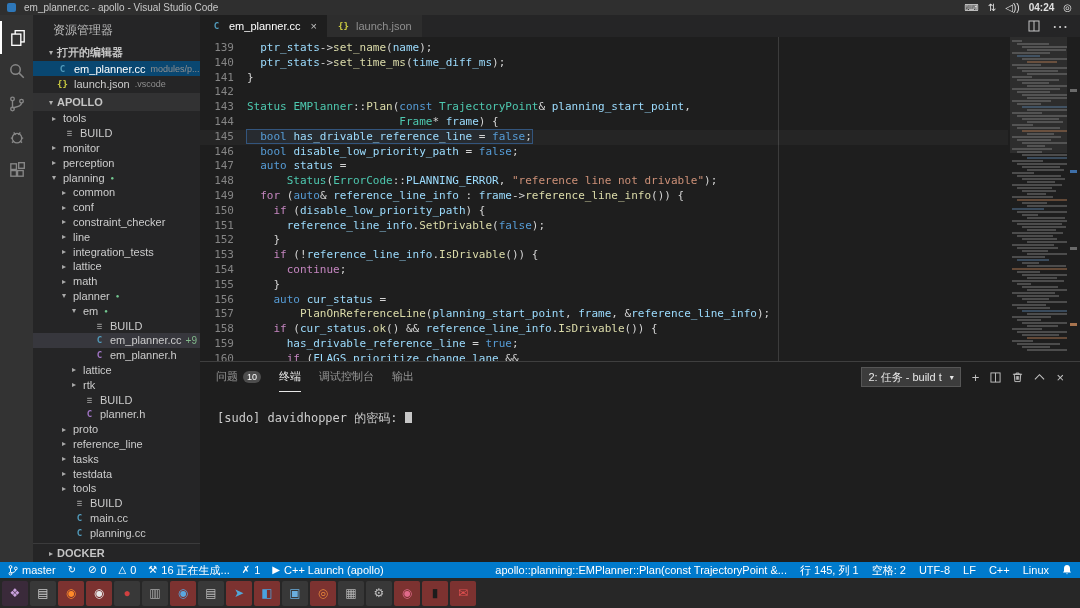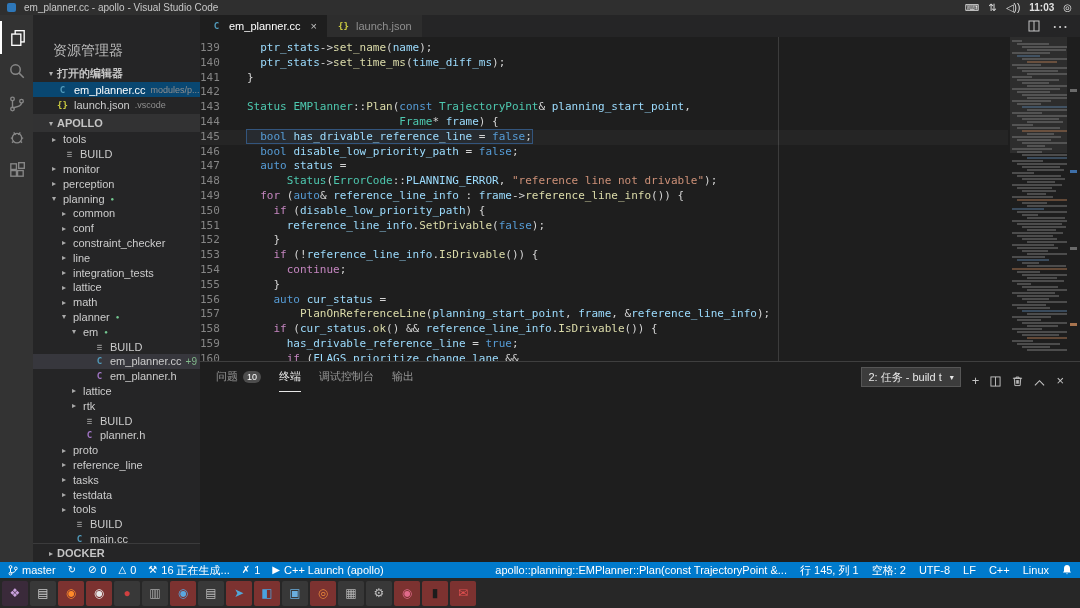--- a/index.html
+++ b/index.html
@@ -11,21 +11,21 @@
   #tray{margin-left:auto;display:flex;align-items:center;gap:9px;padding-right:8px;color:#e0e0e0;}
   #tray .tico{font-size:10px;line-height:15px;}
   #tray .clock{font-weight:bold;font-size:10px;}
   
   #main{display:flex;height:547px;}
   #activitybar{width:33px;background:#333333;display:flex;flex-direction:column;align-items:center;padding-top:6px;gap:0;}
   .ab-item{width:33px;height:33px;display:flex;align-items:center;justify-content:center;opacity:.55;}
   .ab-item.active{opacity:1;border-left:2px solid #ffffff;box-sizing:border-box;}
   
   #sidebar{width:167px;background:#252526;display:flex;flex-direction:column;font-size:11px;position:relative;overflow:hidden;}
-  .sb-title{padding:7px 0 4px 20px;color:#bbbbbb;font-size:14px;margin-top:20px;}
+  .sb-title{padding:7px 0 4px 20px;color:#bbbbbb;font-size:12px;}
   .sb-sec{padding:2px 0 2px 16px;font-weight:bold;color:#c5c5c5;display:flex;align-items:center;gap:4px;height:14px;}
   .sb-sec .sarrow{font-size:8px;color:#b0b0b0;}
   .sb-sec.shaded{background:rgba(128,128,128,.15);}
   #open-editors{padding-bottom:2px;}
   .oe-row{display:flex;align-items:center;height:15px;padding-left:23px;gap:5px;cursor:pointer;}
   .oe-row.sel{background:#094771;color:#ffffff;}
   .oe-row .detail{color:#8f8f8f;font-size:9px;}
   #tree{flex:1;overflow:hidden;}
   .trow{display:flex;align-items:center;height:14.8px;gap:4px;cursor:pointer;white-space:nowrap;}
   .trow.sel{background:#37373d;}
@@ -39,39 +39,39 @@
   #editor-area{flex:1;display:flex;flex-direction:column;min-width:0;}
   #tabbar{height:22px;background:#252526;display:flex;align-items:stretch;}
   .tab{display:flex;align-items:center;gap:6px;padding:0 10px;font-size:11px;cursor:pointer;}
   .tab.active{background:#1e1e1e;color:#ffffff;}
   .tab.inactive{background:#2d2d2d;color:#8f8f8f;}
   .tab .closex{color:#c0c0c0;font-size:11px;margin-left:4px;}
   #tab-actions{margin-left:auto;display:flex;align-items:center;gap:12px;padding-right:12px;color:#c5c5c5;}
   #editor{position:relative;height:324px;background:#1e1e1e;overflow:hidden;font:11px "DejaVu Sans Mono",monospace;}
   #code-lines{position:absolute;left:0;top:4px;right:72px;line-height:14.8px;white-space:pre;}
   .line{height:14.8px;}
-  .ln{display:inline-block;width:34px;text-align:left;margin-right:13px;color:#858585;}
+  .ln{display:inline-block;width:34px;text-align:right;margin-right:13px;color:#858585;}
   .lc{white-space:pre;}
   .line.cur{background:rgba(255,255,255,.03);}
   .line.cur .lc{outline:1px solid #33557d;background:rgba(51,85,125,.13);}
   .tok-pl{color:#d4d4d4}.tok-kw{color:#569cd6}.tok-ctl{color:#c586c0}.tok-ty{color:#4ec9b0}
   .tok-fn{color:#dcdcaa}.tok-var{color:#9cdcfe}.tok-str{color:#ce9178}
   #ruler{position:absolute;top:0;bottom:0;left:calc(48px + 80ch);width:1px;background:#3c3c3c;}
   #minimap{position:absolute;top:0;bottom:0;right:13px;width:57px;overflow:hidden;padding-top:3px;}
   .mm-bar{height:2px;margin-bottom:1px;opacity:.5;}
   #mm-slider{position:absolute;top:0;right:13px;width:57px;height:116px;background:rgba(255,255,255,.07);}
   #overview{position:absolute;top:0;bottom:0;right:0;width:13px;}
   .ov-mark{position:absolute;left:3px;width:7px;height:3px;}
   
   #panel{height:200px;border-top:1px solid #3f3f3f;background:#1e1e1e;display:flex;flex-direction:column;}
   #panel-header{height:30px;display:flex;align-items:center;padding:0 16px;gap:18px;}
   .ptab{font-size:11px;color:#989898;height:100%;display:flex;align-items:center;gap:5px;cursor:pointer;border-bottom:1px solid transparent;box-sizing:border-box;}
   .ptab.active{color:#e7e7e7;border-bottom-color:#e7e7e7;}
   .pbadge{background:#4d4d4d;color:#ffffff;border-radius:7px;padding:0 4px;font-size:9px;line-height:12px;}
-  #panel-actions{margin-left:auto;display:flex;align-items:flex-end;gap:11px;color:#c5c5c5;}
+  #panel-actions{margin-left:auto;display:flex;align-items:center;gap:11px;color:#c5c5c5;}
   #terminal-picker{background:#3c3c3c;border:1px solid #565656;color:#e8e8e8;font-size:11px;height:18px;display:flex;align-items:center;gap:8px;padding:0 6px;cursor:pointer;}
   .pact{font-size:13px;line-height:13px;cursor:pointer;}
   #terminal{padding:8px 0 0 17px;font:12px/12px "DejaVu Sans Mono",monospace;color:#cccccc;flex:1;}
   .tline{height:12px;white-space:pre;}
   .tline.b{font-weight:bold;color:#e8e8e8;}
   #cursor{display:inline-block;width:7px;height:11px;background:#c7c7c7;vertical-align:-1px;}
   
   #statusbar{height:16px;background:#007acc;display:flex;align-items:center;padding:0 8px;font-size:11px;color:#ffffff;white-space:nowrap;overflow:hidden;}
   .sb-item{display:flex;align-items:center;gap:4px;margin-right:12px;cursor:pointer;}
   #sb-right{margin-left:auto;display:flex;align-items:center;}
@@ -87,21 +87,21 @@
 
 <div id="screen">
 
   <div id="titlebar">
     <span class="win-icon"></span>
     <span>em_planner.cc - apollo - Visual Studio Code</span>
     <div id="tray">
       <span class="tico">⌨</span>
       <span class="tico">⇅</span>
       <span class="tico">◁))</span>
-      <span class="clock">11:03</span>
+      <span class="clock">04:24</span>
       <span class="tico">◎</span>
     </div>
   </div>
 
   <div id="main">
 
     <div id="activitybar">
       <div class="ab-item active">
         <svg width="18" height="18" viewBox="0 0 16 16" fill="none" stroke="#ffffff" stroke-width="1.2">
           <rect x="5.5" y="1.5" width="8" height="10"></rect>
@@ -479,20 +479,21 @@
             <span class="pact">
               <svg width="11" height="8" viewBox="0 0 12 8" fill="none" stroke="#c5c5c5" stroke-width="1.2">
                   <polyline points="1,6.5 6,1.5 11,6.5"></polyline>
                 </svg>
             </span>
             <span class="pact">×</span>
           </div>
         </div>
         <div id="terminal">
           <div class="tline">&nbsp;</div>
+          <div class="tline"><span>[sudo] davidhopper 的密码: </span><span id="cursor"></span></div>
         </div>
       </div>
     </div>
   </div>
 
   <div id="statusbar">
     <div id="sb-left" style="display:flex;align-items:center">
         <div class="sb-item">
           <span class="sb-ico">
             <svg width="10" height="12" viewBox="0 0 10 12" fill="none" stroke="#ffffff">

